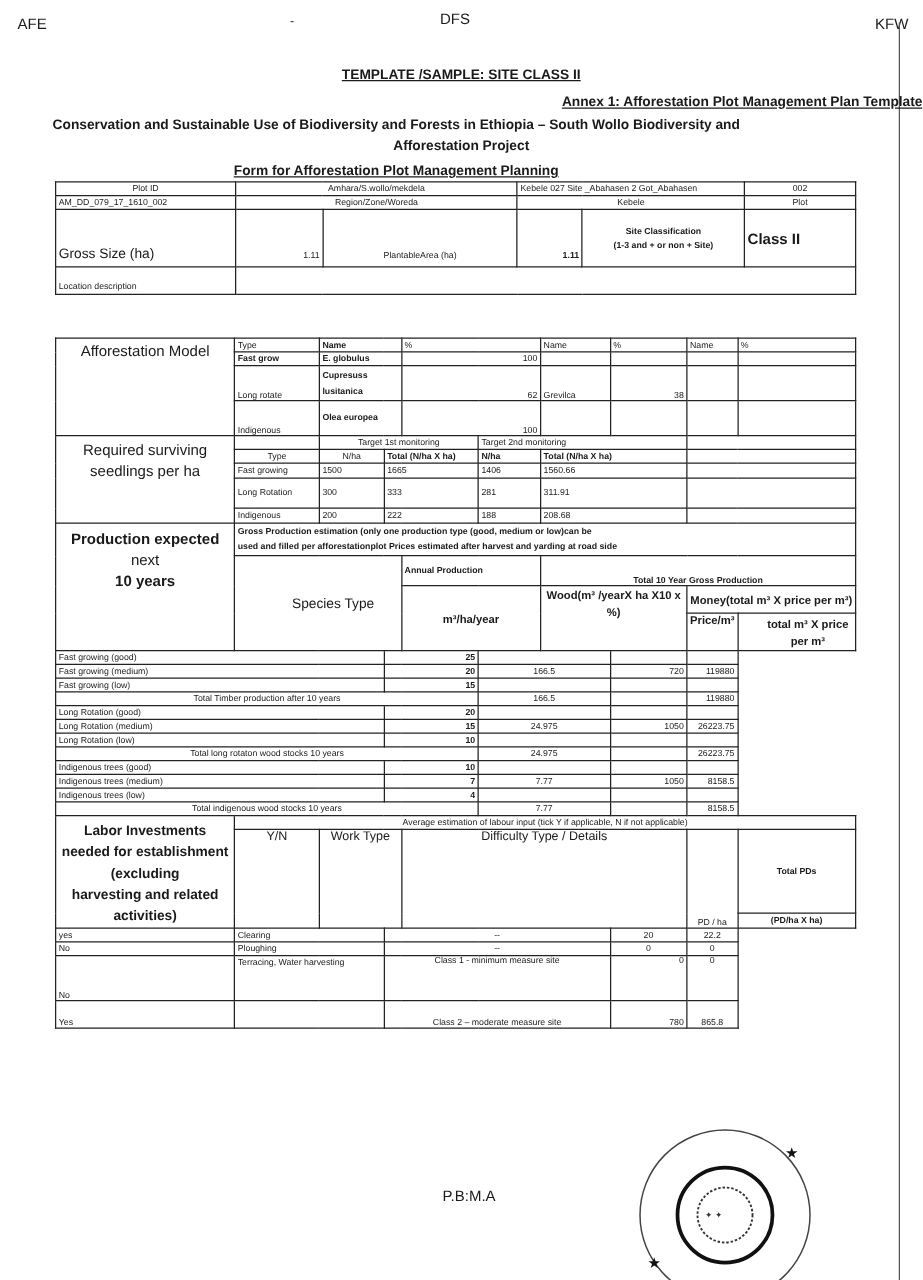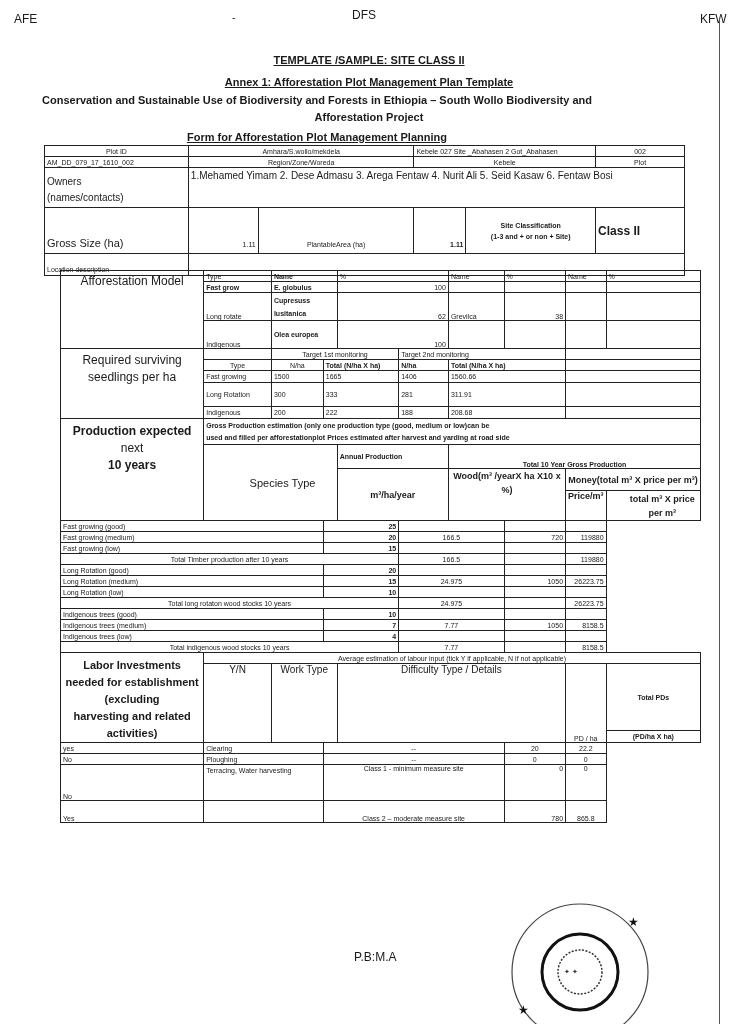--- a/index.html
+++ b/index.html
@@ -6,36 +6,36 @@
   body {
     width: 738px; height: 1024px; background: #ffffff; position: relative;
     font-family: "Liberation Sans", sans-serif; color: #1a1a1a; overflow: hidden;
   }
   .abs { position: absolute; }
   .hdr-l { left: 14px; top: 12px; font-size: 12px; }
   .hdr-c { left: 352px; top: 8px; font-size: 12px; }
   .hdr-r { left: 700px; top: 12px; font-size: 12px; }
   .vline-right { left: 719px; top: 18px; width: 1px; height: 1006px; background: #555; }
   .title1 { left: 0; width: 738px; top: 54px; text-align: center; font-size: 11px; font-weight: bold; text-decoration: underline; }
-  .title2 { left: 0; width: 738px; top: 76px; text-align: center; font-size: 11px; font-weight: bold; text-decoration: underline; }
+  .title2 { left: 0; width: 738px; top: 76px; text-align: right; font-size: 11px; font-weight: bold; text-decoration: underline; }
   .title3 { left: 0; width: 634px; top: 94px; text-align: center; font-size: 11px; font-weight: bold; }
   .title4 { left: 0; width: 738px; top: 111px; text-align: center; font-size: 11px; font-weight: bold; }
   .formtitle { left: 187px; top: 131px; font-size: 11px; font-weight: bold; text-decoration: underline; }
 
   table { border-collapse: collapse; }
   td { border: 1px solid #222; padding: 0 2px; vertical-align: middle; }
   .t { font-size: 7px; }
   .r { text-align: right; }
   .c { text-align: center; }
   .b { font-weight: bold; }
 
   #tbl-top { position: absolute; left: 44px; top: 145px; width: 641px; }
   #tbl-top td { font-size: 7px; }
 
-  #tbl-main { position: absolute; left: 60px; top: 270px; width: 641px; }
+  #tbl-main { position: absolute; left: 44px; top: 270px; width: 641px; }
 
   .lbl-big { font-size: 12px; text-align: center; vertical-align: top; padding-top: 3px; }
   .lbl-big-b { font-size: 11px; font-weight: bold; text-align: center; vertical-align: top; padding-top: 4px; line-height: 17px; }
 
   .seal { left: 508px; top: 902px; width: 150px; height: 122px; }
   .pbma { left: 354px; top: 950px; font-size: 12px; }
 </style>
 </head>
 <body>
 
@@ -66,27 +66,20 @@
     <td class="c" colspan="2">Amhara/S.wollo/mekdela</td>
     <td colspan="2">Kebele 027  Site _Abahasen 2     Got_Abahasen</td>
     <td class="c">002</td>
   </tr>
   <tr style="height:11px">
     <td>AM_DD_079_17_1610_002</td>
     <td class="c" colspan="2">Region/Zone/Woreda</td>
     <td class="c" colspan="2">Kebele</td>
     <td class="c">Plot</td>
   </tr>
-  <tr style="height:40px">
-    <td style="font-size:10px;vertical-align:top;padding-top:6px;line-height:16px;">
-      <span>Owners</span><br>
-      <span>(names/contacts)</span>
-    </td>
-    <td colspan="5" style="font-size:10px;vertical-align:top;padding-top:2px;">1.Mehamed Yimam 2. Dese Admasu 3. Arega Fentaw 4. Nurit Ali 5. Seid Kasaw 6. Fentaw Bosi</td>
-  </tr>
   <tr style="height:46px">
     <td style="font-size:11px;vertical-align:bottom;padding-bottom:4px;">Gross Size (ha)</td>
     <td class="r" style="vertical-align:bottom;padding-bottom:5px;">1.11</td>
     <td class="c" style="vertical-align:bottom;padding-bottom:5px;">PlantableArea (ha)</td>
     <td class="r b" style="vertical-align:bottom;padding-bottom:5px;">1.11</td>
     <td class="c b" style="line-height:11px;">
       <span>Site Classification</span><br>
       <span>(1-3 and + or non + Site)</span>
     </td>
     <td class="b" style="font-size:12px;">Class II</td>

